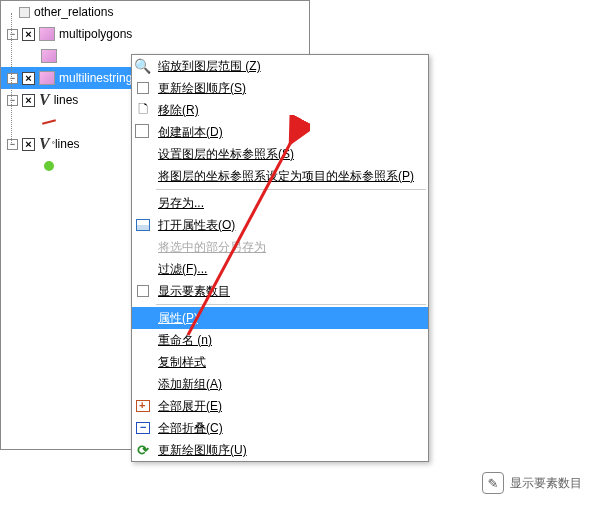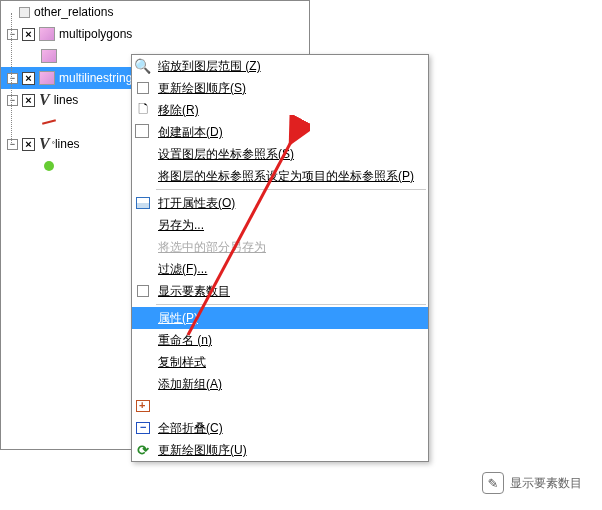--- a/index.html
+++ b/index.html
@@ -131,28 +131,28 @@
   <div class="menu-item">
     <span class="menu-icon"></span>
     <span class="menu-label">设置图层的坐标参照系(S)</span>
   </div>
   <div class="menu-item">
     <span class="menu-icon"></span>
     <span class="menu-label">将图层的坐标参照系设定为项目的坐标参照系(P)</span>
   </div>
   <div class="menu-sep"></div>
   <div class="menu-item">
+    <span class="menu-icon"></span>
+    <span class="menu-label">另存为...</span>
+  </div>
+  <div class="menu-item">
     <span class="menu-icon">
         <span class="mi-table"></span>
       </span>
     <span class="menu-label">打开属性表(O)</span>
-  </div>
-  <div class="menu-item">
-    <span class="menu-icon"></span>
-    <span class="menu-label">另存为...</span>
   </div>
   <div class="menu-item disabled">
     <span class="menu-icon"></span>
     <span class="menu-label">将选中的部分另存为</span>
   </div>
   <div class="menu-item">
     <span class="menu-icon"></span>
     <span class="menu-label">过滤(F)...</span>
   </div>
   <div class="menu-item">
@@ -175,20 +175,21 @@
     <span class="menu-label">复制样式</span>
   </div>
   <div class="menu-item">
     <span class="menu-icon"></span>
     <span class="menu-label">添加新组(A)</span>
   </div>
   <div class="menu-item">
     <span class="menu-icon">
         <span class="mi-expand"></span>
       </span>
+    <span class="menu-label">全部展开(E)</span>
   </div>
   <div class="menu-item">
     <span class="menu-icon">
         <span class="mi-collapse"></span>
       </span>
     <span class="menu-label">全部折叠(C)</span>
   </div>
   <div class="menu-item">
     <span class="menu-icon mi-refresh">⟳</span>
     <span class="menu-label">更新绘图顺序(U)</span>

